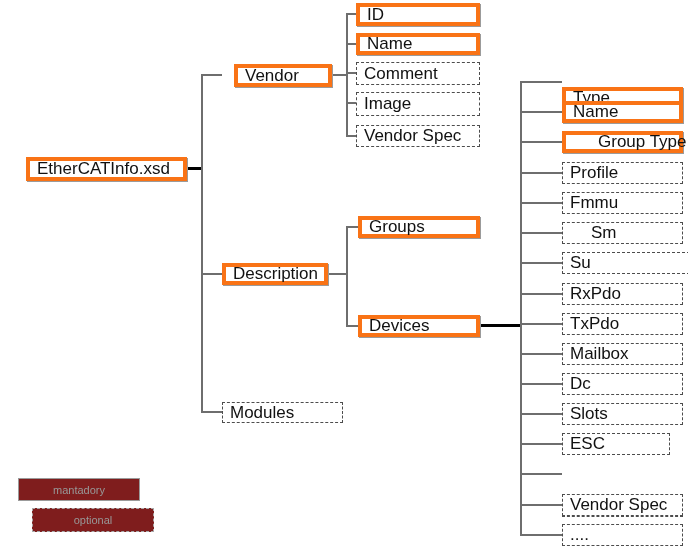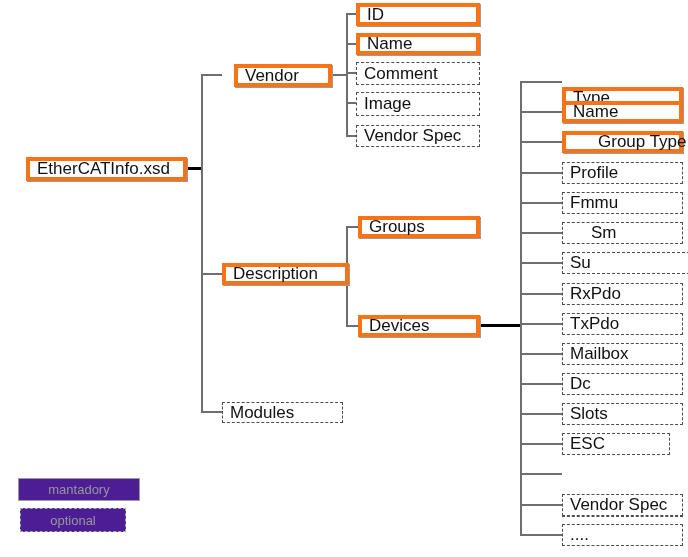--- a/index.html
+++ b/index.html
@@ -25,23 +25,23 @@
   .solid {
     border: 4px solid #f97316;
     box-shadow: 1px 1px 0 #9b9b9b;
   }
   .dashed {
     border: 1px dashed #4d4d4d;
   }
   .legend {
     position: absolute;
     box-sizing: border-box;
-    background: #4c1d95;
+    background: #7f1d1d;
     color: #989898;
-    font-size: 13px;
+    font-size: 11px;
     display: flex;
     align-items: center;
     justify-content: center;
     white-space: nowrap;
   }
   .legend.solid { border: 1px solid #9b9b9b; box-shadow: none; }
   .legend.dashed { border: 1px dashed #aaaaaa; }
   .line {
     position: absolute;
     background: #6e6e6e;
@@ -93,21 +93,21 @@
 
   <div class="node solid" style="left:26px; top:157px; width:161px; height:24px;text-align:right;">EtherCATInfo.xsd</div>
 
   <div class="node solid" style="left:234px; top:64px; width:98px; height:23px;">Vendor</div>
   <div class="node solid" style="left:356px; top:3px; width:124px; height:23px;">ID</div>
   <div class="node solid" style="left:356px; top:33px; width:124px; height:22px;">Name</div>
   <div class="node dashed" style="left:356px; top:62px; width:124px; height:23px;">Comment</div>
   <div class="node dashed" style="left:356px; top:92px; width:124px; height:24px;">Image</div>
   <div class="node dashed" style="left:356px; top:125px; width:124px; height:22px;">Vendor Spec</div>
 
-  <div class="node solid" style="left:222px; top:263px; width:127px; height:22px;">Description</div>
+  <div class="node solid" style="left:222px; top:263px; width:106px; height:22px;">Description</div>
   <div class="node solid" style="left:358px; top:216px; width:122px; height:22px;">Groups</div>
   <div class="node solid" style="left:358px; top:315px; width:122px; height:22px;">Devices</div>
 
   <div class="node dashed" style="left:222px; top:402px; width:121px; height:21px;">Modules</div>
 
   <div class="node solid" style="left:562px; top:71px; width:121px; height:22px;margin-top:16px;">Type</div>
   <div class="node solid" style="left:562px; top:101px; width:121px; height:22px;">Name</div>
   <div class="node solid" style="left:562px; top:131px; width:121px; height:22px;padding-left:32px;">Group Type</div>
   <div class="node dashed" style="left:562px; top:162px; width:121px; height:22px;">Profile</div>
   <div class="node dashed" style="left:562px; top:192px; width:121px; height:22px;">Fmmu</div>
@@ -117,15 +117,15 @@
   <div class="node dashed" style="left:562px; top:313px; width:121px; height:22px;">TxPdo</div>
   <div class="node dashed" style="left:562px; top:343px; width:121px; height:22px;">Mailbox</div>
   <div class="node dashed" style="left:562px; top:373px; width:121px; height:22px;">Dc</div>
   <div class="node dashed" style="left:562px; top:403px; width:121px; height:22px;">Slots</div>
   <div class="node dashed" style="left:562px; top:433px; width:108px; height:22px;">ESC</div>
   <div class="node dashed" style="left:562px; top:463px; width:121px; height:22px;margin-top:32px;">Eeprom</div>
   <div class="node dashed" style="left:562px; top:494px; width:121px; height:22px;">Vendor Spec</div>
   <div class="node dashed" style="left:562px; top:524px; width:121px; height:22px;">....</div>
 
   <div class="legend solid" style="left:18px; top:478px; width:122px; height:23px;">mantadory</div>
-  <div class="legend dashed" style="left:20px; top:508px; width:106px; height:24px;text-align:center;">optional</div>
+  <div class="legend dashed" style="left:32px; top:508px; width:122px; height:24px;text-align:center;">optional</div>
 
 </div>
 
 </body></html>

